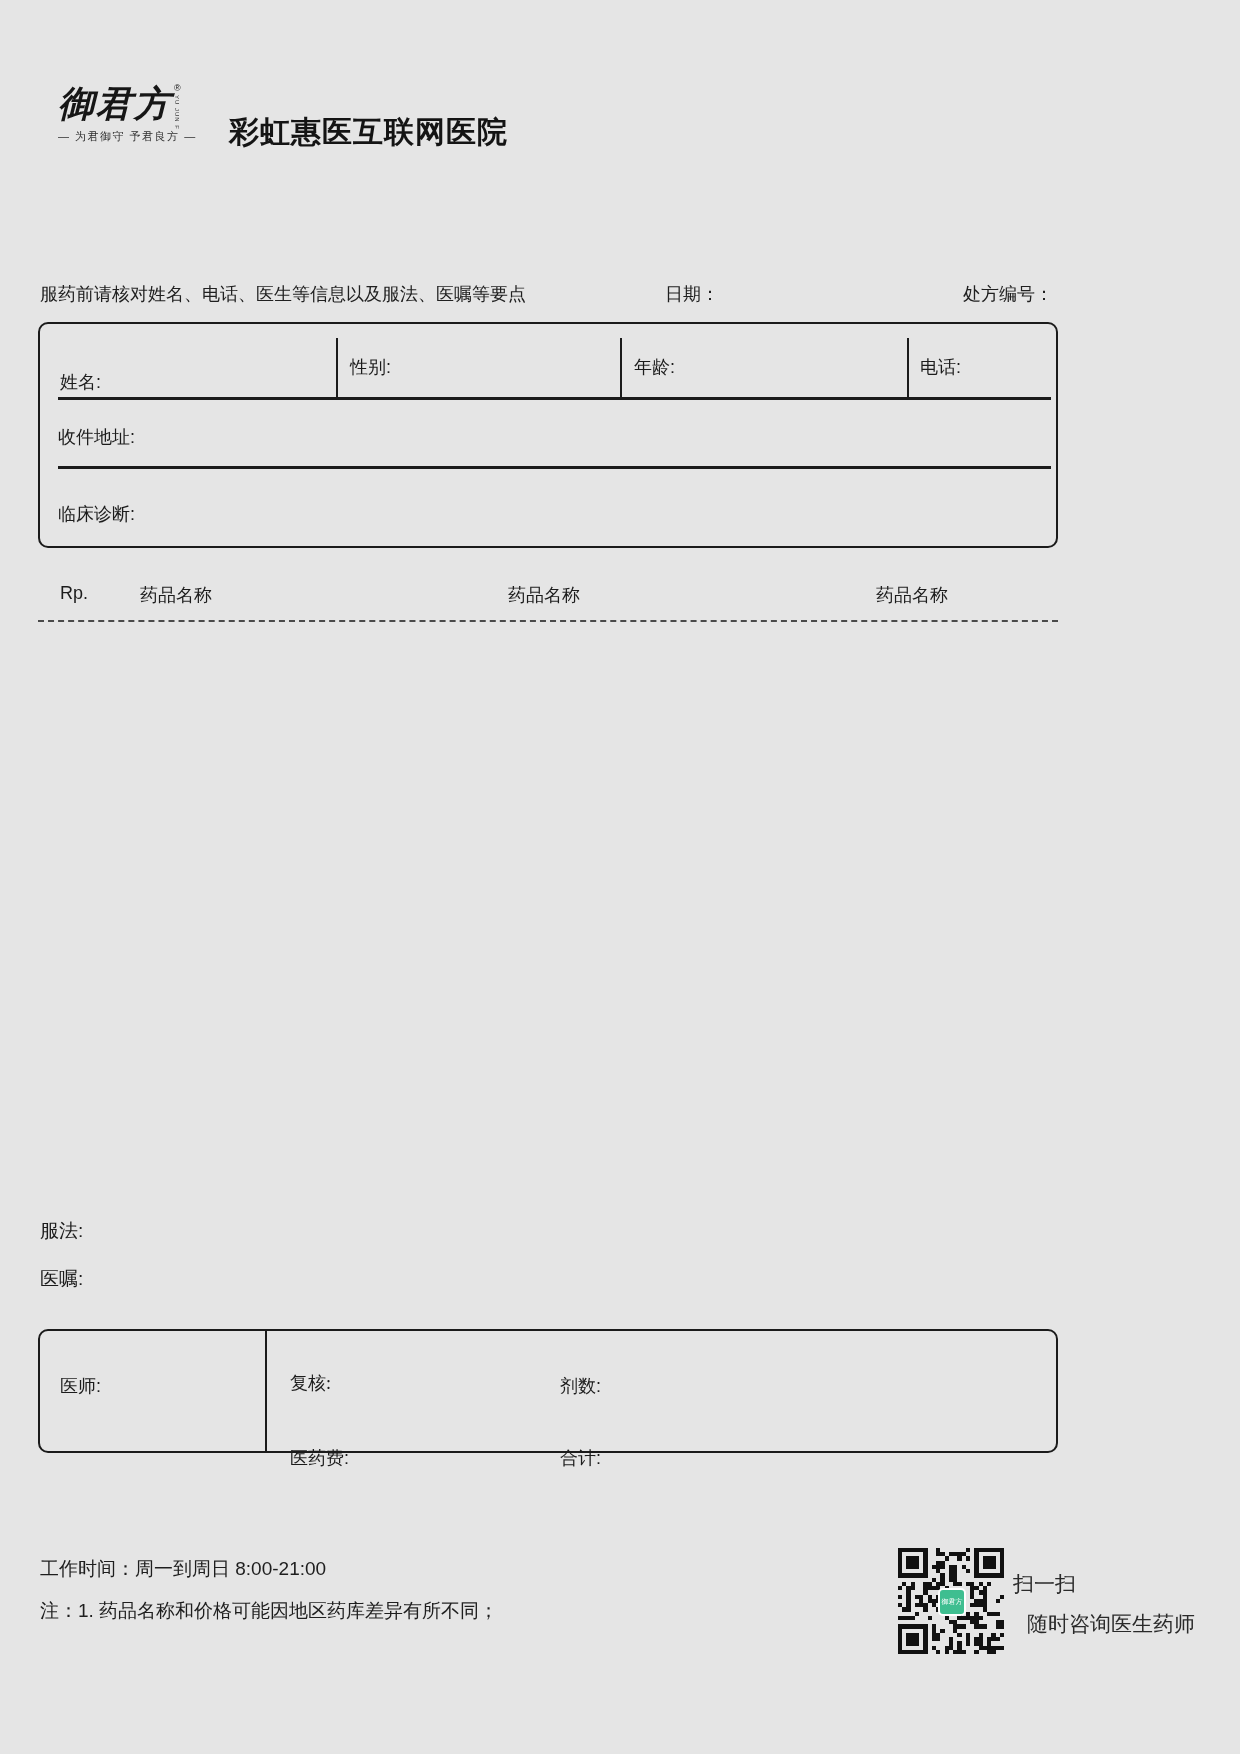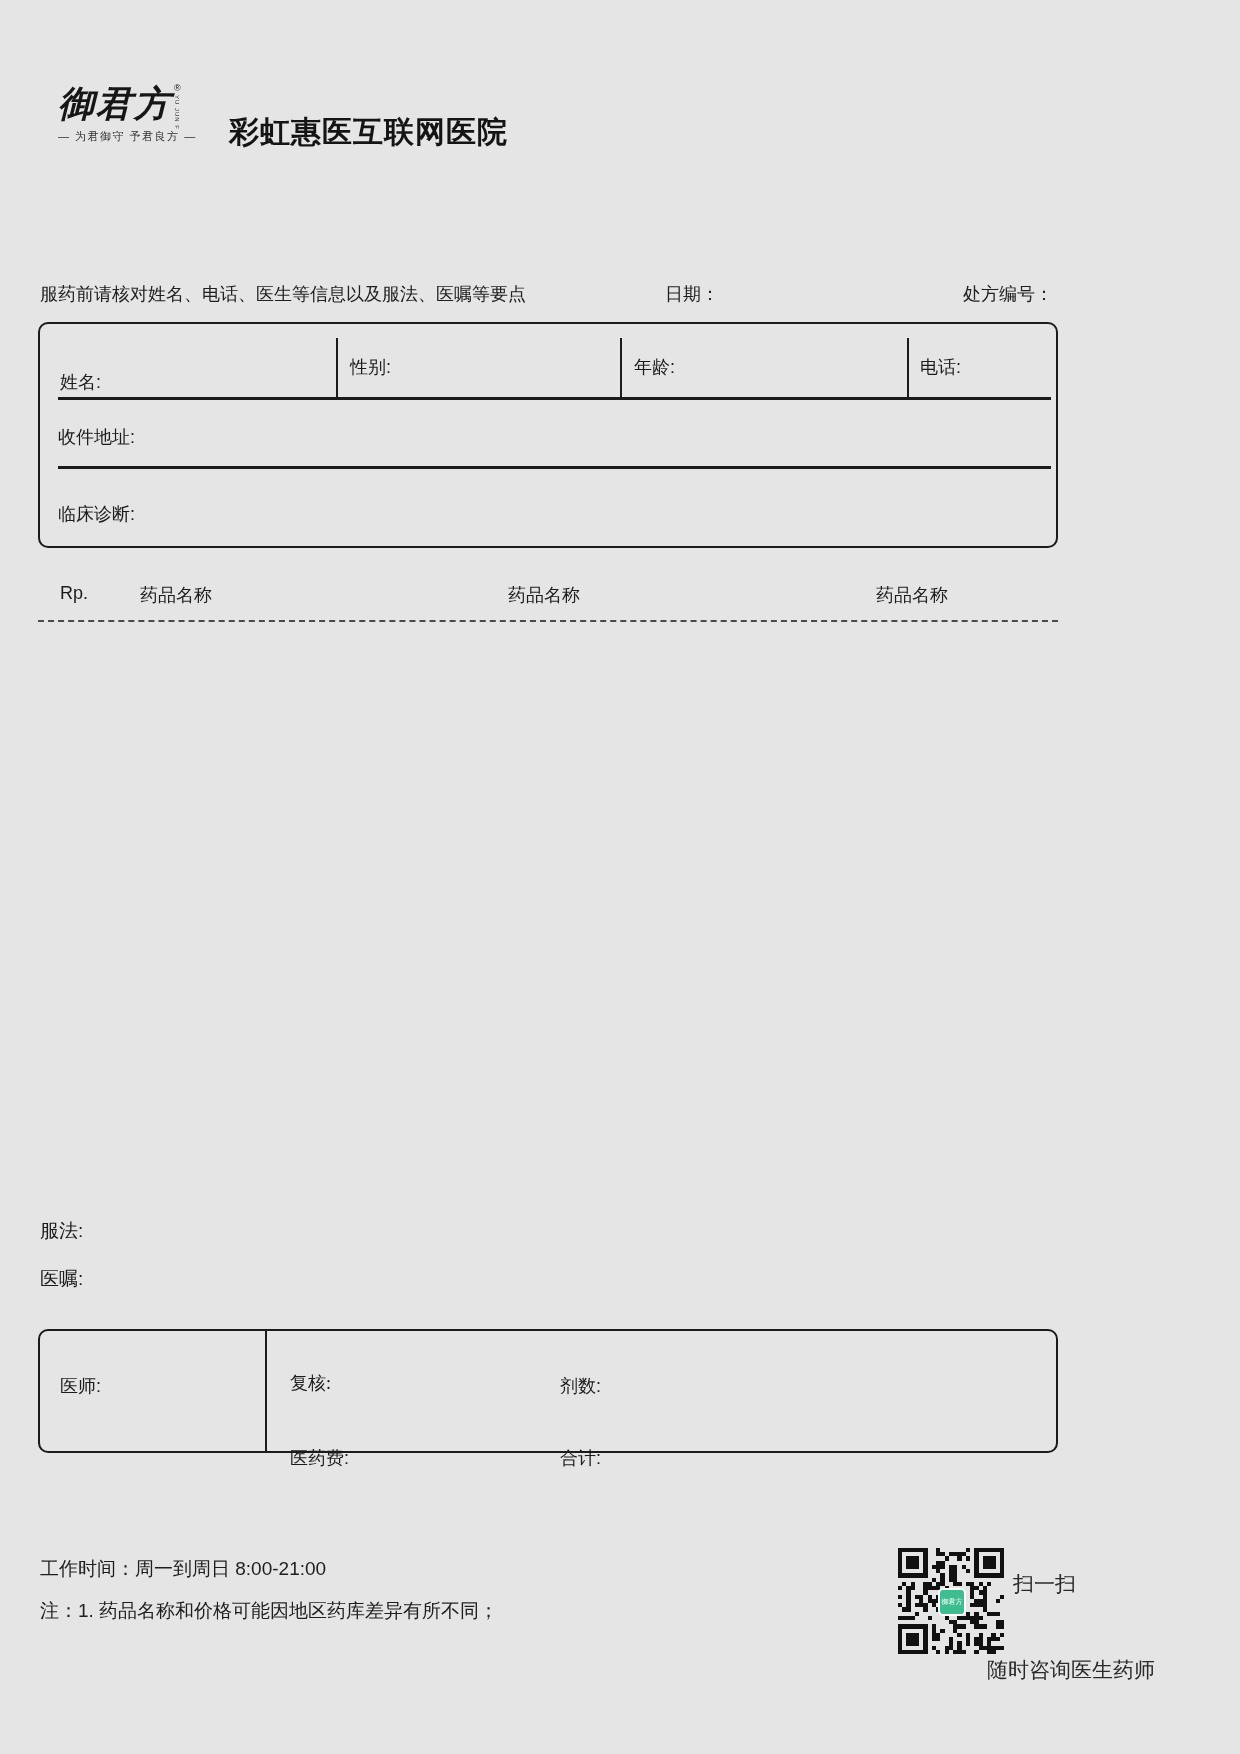--- a/index.html
+++ b/index.html
@@ -94,21 +94,21 @@
   .note2{position:absolute;left:40px;top:1641px;font-size:19px;color:#1e1e1e;}
   .qr-wrap{position:absolute;left:898px;top:1548px;width:106px;height:106px;}
   .qr-wrap svg{width:106px;height:106px;display:block;shape-rendering:crispEdges;fill:#111111;}
   .qr-center{
     position:absolute;left:40px;top:40px;width:28px;height:28px;
     border-radius:5px;border:2px solid #ffffff;box-sizing:border-box;
     display:flex;align-items:center;justify-content:center;
     font-size:7px;color:#ffffff;letter-spacing:0;white-space:nowrap;overflow:hidden;
   }
   .scan-title{position:absolute;left:1013px;top:1570px;font-size:21px;color:#2a2a2a;}
-  .scan-subtitle{position:absolute;left:987px;top:1610px;font-size:21px;color:#2a2a2a;margin-top:46px;}
+  .scan-subtitle{position:absolute;left:1027px;top:1610px;font-size:21px;color:#2a2a2a;}
 </style>
 </head>
 <body>
 
 <div class="page">
 
   <div class="brand">
     <div class="brand-main">
       <span class="brand-cn">御君方</span>
       <span class="brand-side">

